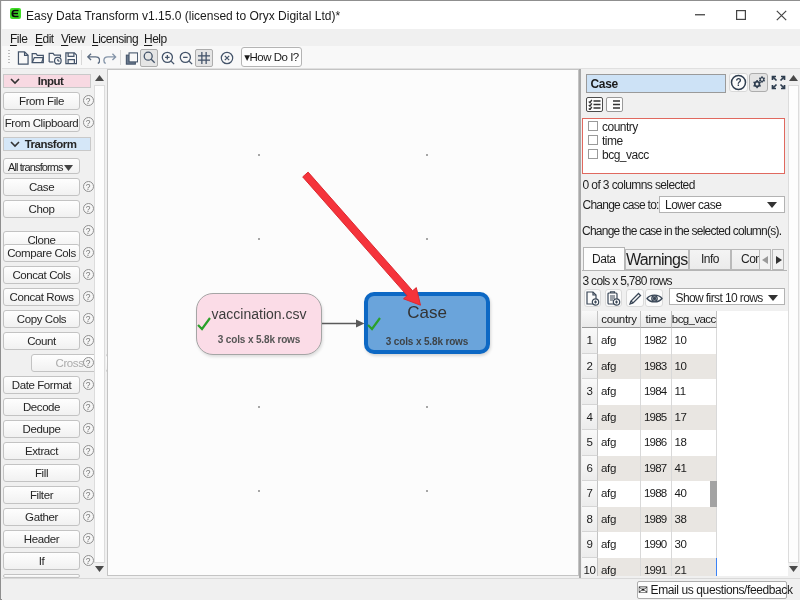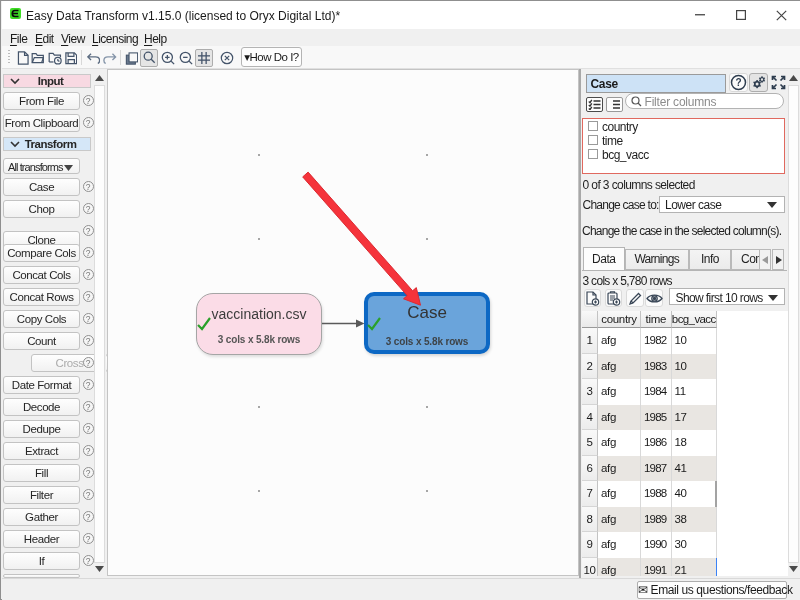--- a/index.html
+++ b/index.html
@@ -277,48 +277,41 @@
           <path d="M0.8 9.5 L2 10.7 L3.8 7.8"></path>
           <path d="M5.5 2 H12.5 M5.5 5.5 H12.5 M5.5 9 H12.5"></path>
         </g>
     </svg>
     <div style="position:absolute;left:25px;top:27.5px;width:16.5px;height:15.5px;background:#fdfdfd;border:1px solid #9a9a9a;border-radius:2px;"></div>
     <svg width="12" height="11" style="position:absolute;left:27.5px;top:30px" viewBox="0 0 12 11">
         <g stroke="#333" stroke-width="1.3" fill="none">
           <path d="M4 2 H11 M4 5.5 H11 M4 9 H11"></path>
         </g>
       </svg>
-    <div style="position:absolute;left:43.5px;top:23.5px;width:159.5px;height:16px;background:#ffffff;border:1px solid #b3b3b3;border-radius:8px;">
-      <svg width="11" height="11" style="position:absolute;left:5px;top:2.5px" viewBox="0 0 11 11">
-          <circle cx="4.5" cy="4.5" r="3.5" fill="none" stroke="#555" stroke-width="1.2"></circle>
-          <line x1="7" y1="7" x2="10" y2="10" stroke="#555" stroke-width="1.2"></line>
-        </svg>
-      <div style="position:absolute;left:19px;top:1px;font-size:12px;letter-spacing:-0.2px;color:#8c8c8c;">Filter columns</div>
-    </div>
 
     <div style="position:absolute;left:0.5px;top:48.5px;width:203px;height:56px;background:#ffffff;border:1px solid #e0695f;">
       <div style="position:absolute;left:5px;top:2.5px;width:10px;height:10px;background:#fff;border:1px solid #9a9a9a;"></div>
       <div style="position:absolute;left:19.5px;top:1px;font-size:12px;letter-spacing:-0.5px;color:#1f1f1f;">country</div>
       <div style="position:absolute;left:5px;top:16.5px;width:10px;height:10px;background:#fff;border:1px solid #9a9a9a;"></div>
       <div style="position:absolute;left:19.5px;top:15px;font-size:12px;letter-spacing:-0.5px;color:#1f1f1f;">time</div>
       <div style="position:absolute;left:5px;top:30.5px;width:10px;height:10px;background:#fff;border:1px solid #9a9a9a;"></div>
       <div style="position:absolute;left:19.5px;top:29px;font-size:12px;letter-spacing:-0.5px;color:#1f1f1f;">bcg_vacc</div>
     </div>
     <div style="position:absolute;left:1.5px;top:109px;font-size:12px;letter-spacing:-0.6px;color:#1f1f1f;">0 of 3 columns selected</div>
     <div style="position:absolute;left:1.5px;top:129px;font-size:12px;letter-spacing:-0.75px;color:#1f1f1f;">Change case to:</div>
     <div style="position:absolute;left:78px;top:126.5px;width:125.5px;height:17px;background:#fff;border:1px solid #b3b3b3;">
       <div style="position:absolute;left:5px;top:1.5px;font-size:12px;letter-spacing:-0.5px;color:#1f1f1f;">Lower case</div>
       <svg width="10" height="6" style="position:absolute;right:7px;top:5.5px" viewBox="0 0 10 6">
           <path d="M0 0 L10 0 L5 6 Z" fill="#333"></path>
         </svg>
     </div>
     <div style="position:absolute;left:1px;top:155px;font-size:12px;letter-spacing:-0.75px;color:#1f1f1f;">Change the case in the selected column(s).</div>
 
     <div style="position:absolute;left:2px;top:178px;width:41.5px;height:23px;background:#fcfcfc;border:1px solid #b4b4b4;border-bottom:none;font-size:12px;letter-spacing:-0.5px;color:#1f1f1f;text-align:center;line-height:22px;z-index:2;">Data</div>
-    <div style="position:absolute;left:43.5px;top:180px;width:64.5px;height:21px;background:linear-gradient(#f4f4f4,#ebebeb);border:1px solid #b9b9b9;font-size:12px;letter-spacing:-0.7px;color:#1f1f1f;text-align:center;line-height:19px;">Warnings</div>
+    <div style="position:absolute;left:43.5px;top:180px;width:64.5px;height:21px;background:linear-gradient(#f4f4f4,#ebebeb);border:1px solid #b9b9b9;font-size:16px;letter-spacing:-0.7px;color:#1f1f1f;text-align:center;line-height:19px;">Warnings</div>
     <div style="position:absolute;left:108px;top:180px;width:42px;height:21px;background:linear-gradient(#f4f4f4,#ebebeb);border:1px solid #b9b9b9;font-size:12px;letter-spacing:-0.5px;color:#1f1f1f;text-align:center;line-height:19px;">Info</div>
     <div style="position:absolute;left:150px;top:180px;width:27.5px;height:21px;background:linear-gradient(#f4f4f4,#ebebeb);border:1px solid #b9b9b9;border-right:none;font-size:12px;letter-spacing:-0.5px;color:#1f1f1f;text-align:left;line-height:19px;padding-left:9px;overflow:hidden;">Com</div>
     <div style="position:absolute;left:177.5px;top:180px;width:12.5px;height:21px;background:#f2f2f2;border:1px solid #b9b9b9;">
         <svg width="6" height="8" style="position:absolute;left:2.5px;top:6px" viewBox="0 0 6 8">
           <path d="M6 0 L0 4 L6 8 Z" fill="#9a9a9a"></path>
         </svg>
       </div>
     <div style="position:absolute;left:190.5px;top:180px;width:12.5px;height:21px;background:#f2f2f2;border:1px solid #b9b9b9;">
         <svg width="6" height="8" style="position:absolute;left:3.5px;top:6px" viewBox="0 0 6 8">
           <path d="M0 0 L6 4 L0 8 Z" fill="#333"></path>
@@ -400,21 +393,21 @@
       <div style="position:absolute;left:89.5px;top:119.5px;width:45.5px;height:25.5px;border-right:1px solid #d9d9d9;line-height:25.5px;padding-left:3px;">18</div>
       <div style="position:absolute;left:0;top:145.0px;width:16px;height:25.5px;background:linear-gradient(#f9f9f9,#ececec);border-right:1px solid #c3c3c3;border-bottom:1px solid #d5d5d5;text-align:center;line-height:25.5px;">6</div>
       <div style="position:absolute;left:16px;top:145.0px;width:119px;height:25.5px;background:#e9e6e2;"></div>
       <div style="position:absolute;left:16px;top:145.0px;width:43px;height:25.5px;border-right:1px solid #d9d9d9;line-height:25.5px;padding-left:3px;">afg</div>
       <div style="position:absolute;left:59px;top:145.0px;width:30.5px;height:25.5px;border-right:1px solid #d9d9d9;line-height:25.5px;padding-left:3px;letter-spacing:-0.8px;">1987</div>
       <div style="position:absolute;left:89.5px;top:145.0px;width:45.5px;height:25.5px;border-right:1px solid #d9d9d9;line-height:25.5px;padding-left:3px;">41</div>
       <div style="position:absolute;left:0;top:170.5px;width:16px;height:25.5px;background:linear-gradient(#f9f9f9,#ececec);border-right:1px solid #c3c3c3;border-bottom:1px solid #d5d5d5;text-align:center;line-height:25.5px;">7</div>
       <div style="position:absolute;left:16px;top:170.5px;width:119px;height:25.5px;background:#ffffff;"></div>
       <div style="position:absolute;left:16px;top:170.5px;width:43px;height:25.5px;border-right:1px solid #d9d9d9;line-height:25.5px;padding-left:3px;">afg</div>
       <div style="position:absolute;left:59px;top:170.5px;width:30.5px;height:25.5px;border-right:1px solid #d9d9d9;line-height:25.5px;padding-left:3px;letter-spacing:-0.8px;">1988</div>
-      <div style="position:absolute;left:89.5px;top:170.5px;width:45.5px;height:25.5px;border-right:2px solid #a3a3a3;line-height:25.5px;padding-left:3px;">40</div>
+      <div style="position:absolute;left:89.5px;top:170.5px;width:45.5px;height:25.5px;border-right:7px solid #a3a3a3;line-height:25.5px;padding-left:3px;">40</div>
       <div style="position:absolute;left:0;top:196.0px;width:16px;height:25.5px;background:linear-gradient(#f9f9f9,#ececec);border-right:1px solid #c3c3c3;border-bottom:1px solid #d5d5d5;text-align:center;line-height:25.5px;">8</div>
       <div style="position:absolute;left:16px;top:196.0px;width:119px;height:25.5px;background:#e9e6e2;"></div>
       <div style="position:absolute;left:16px;top:196.0px;width:43px;height:25.5px;border-right:1px solid #d9d9d9;line-height:25.5px;padding-left:3px;">afg</div>
       <div style="position:absolute;left:59px;top:196.0px;width:30.5px;height:25.5px;border-right:1px solid #d9d9d9;line-height:25.5px;padding-left:3px;letter-spacing:-0.8px;">1989</div>
       <div style="position:absolute;left:89.5px;top:196.0px;width:45.5px;height:25.5px;border-right:1px solid #d9d9d9;line-height:25.5px;padding-left:3px;">38</div>
       <div style="position:absolute;left:0;top:221.5px;width:16px;height:25.5px;background:linear-gradient(#f9f9f9,#ececec);border-right:1px solid #c3c3c3;border-bottom:1px solid #d5d5d5;text-align:center;line-height:25.5px;">9</div>
       <div style="position:absolute;left:16px;top:221.5px;width:119px;height:25.5px;background:#ffffff;"></div>
       <div style="position:absolute;left:16px;top:221.5px;width:43px;height:25.5px;border-right:1px solid #d9d9d9;line-height:25.5px;padding-left:3px;">afg</div>
       <div style="position:absolute;left:59px;top:221.5px;width:30.5px;height:25.5px;border-right:1px solid #d9d9d9;line-height:25.5px;padding-left:3px;letter-spacing:-0.8px;">1990</div>
       <div style="position:absolute;left:89.5px;top:221.5px;width:45.5px;height:25.5px;border-right:1px solid #d9d9d9;line-height:25.5px;padding-left:3px;">30</div>

